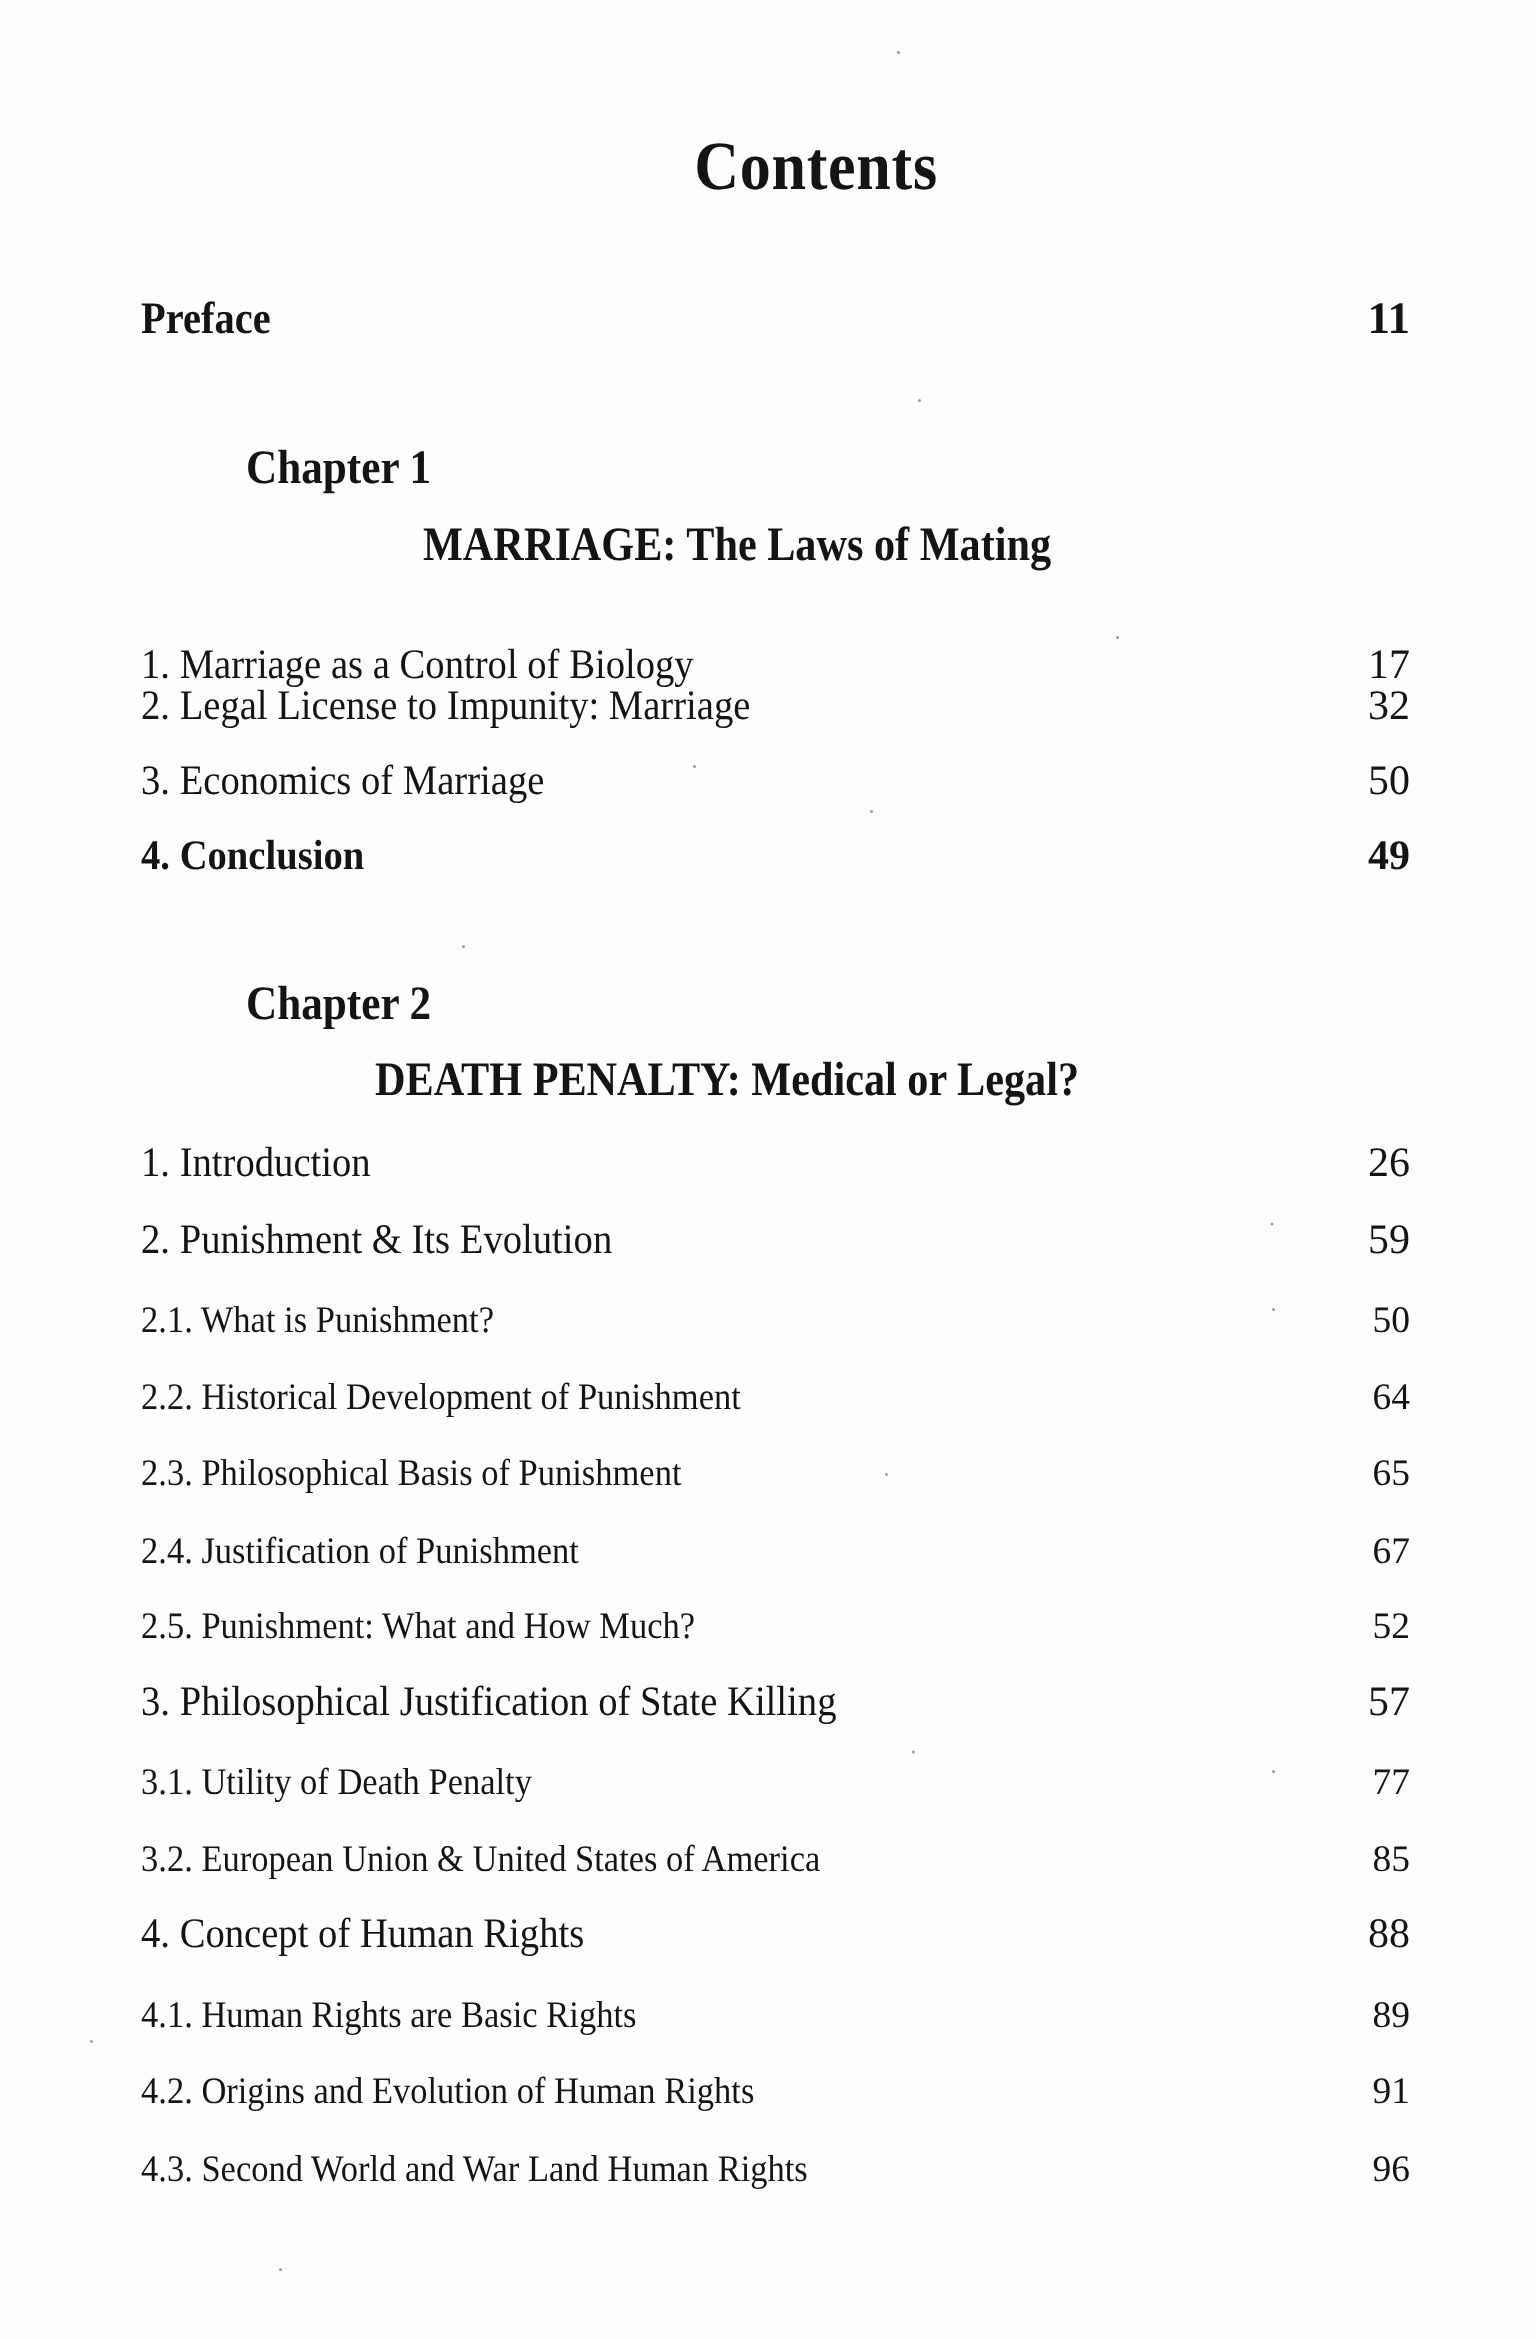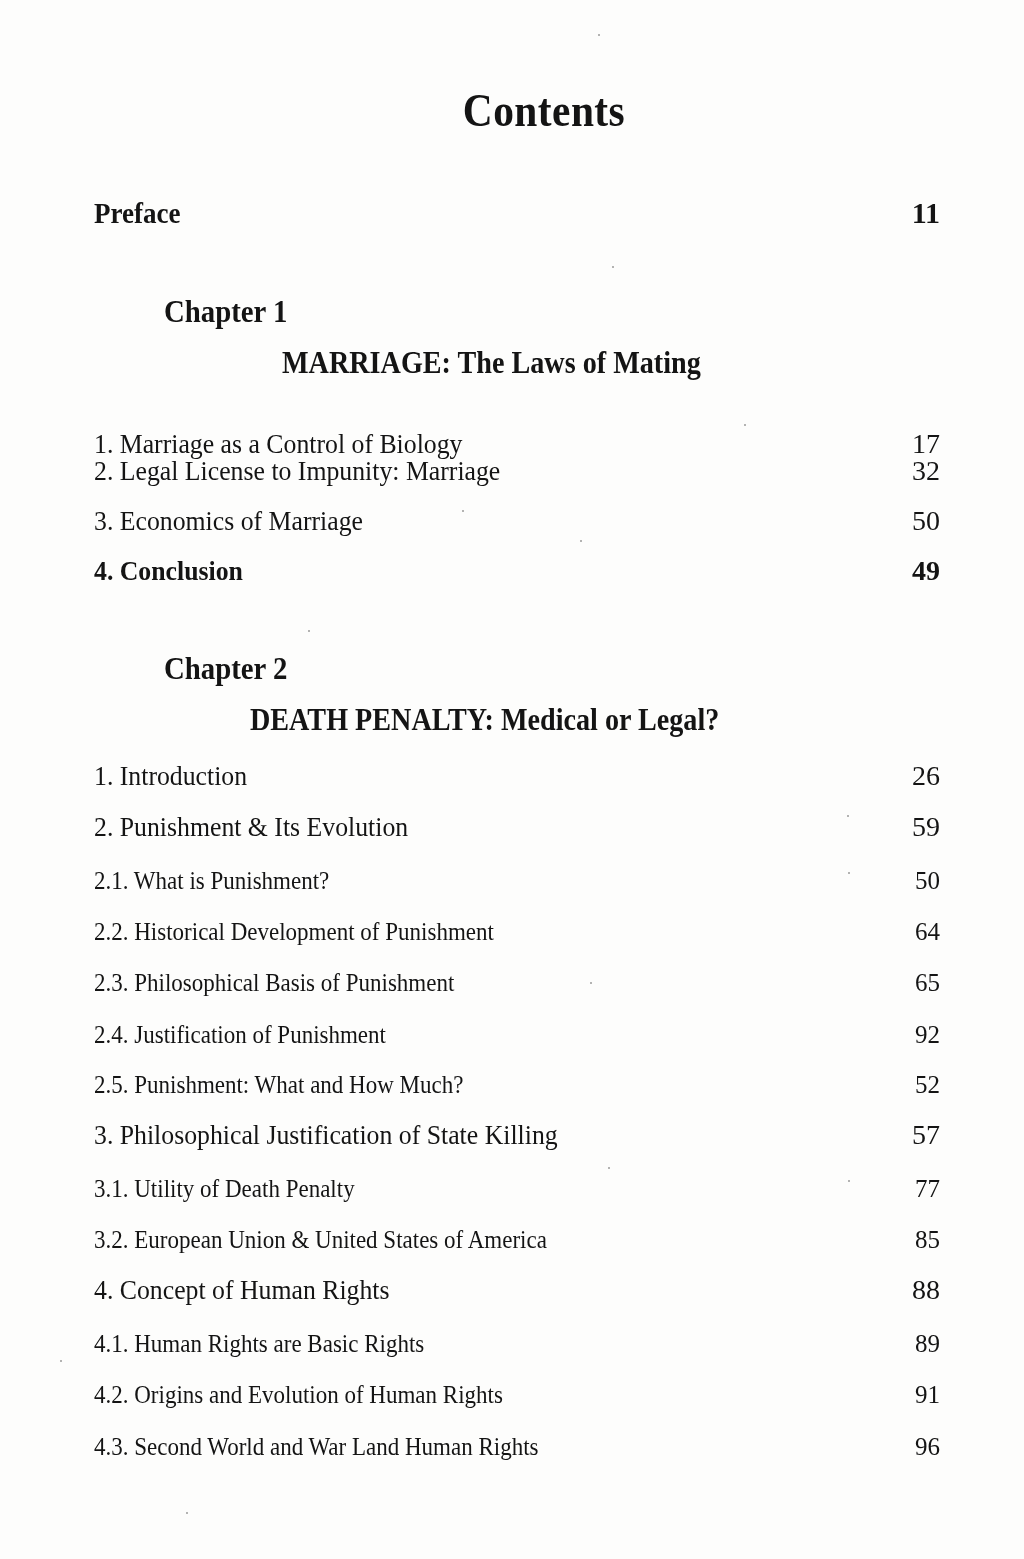--- a/index.html
+++ b/index.html
@@ -136,21 +136,21 @@
   <div class="row sub" style="top:906px;">
     <span class="label">2.2. Historical Development of Punishment</span>
     <span class="page">64</span>
   </div>
   <div class="row sub" style="top:957px;">
     <span class="label">2.3. Philosophical Basis of Punishment</span>
     <span class="page">65</span>
   </div>
   <div class="row sub" style="top:1009px;">
     <span class="label">2.4. Justification of Punishment</span>
-    <span class="page">92</span>
+    <span class="page">67</span>
   </div>
   <div class="row sub" style="top:1059px;">
     <span class="label">2.5. Punishment: What and How Much?</span>
     <span class="page">52</span>
   </div>
   <div class="row main" style="top:1111px;">
     <span class="label">3. Philosophical Justification of State Killing</span>
     <span class="page">57</span>
   </div>
   <div class="row sub" style="top:1163px;">

